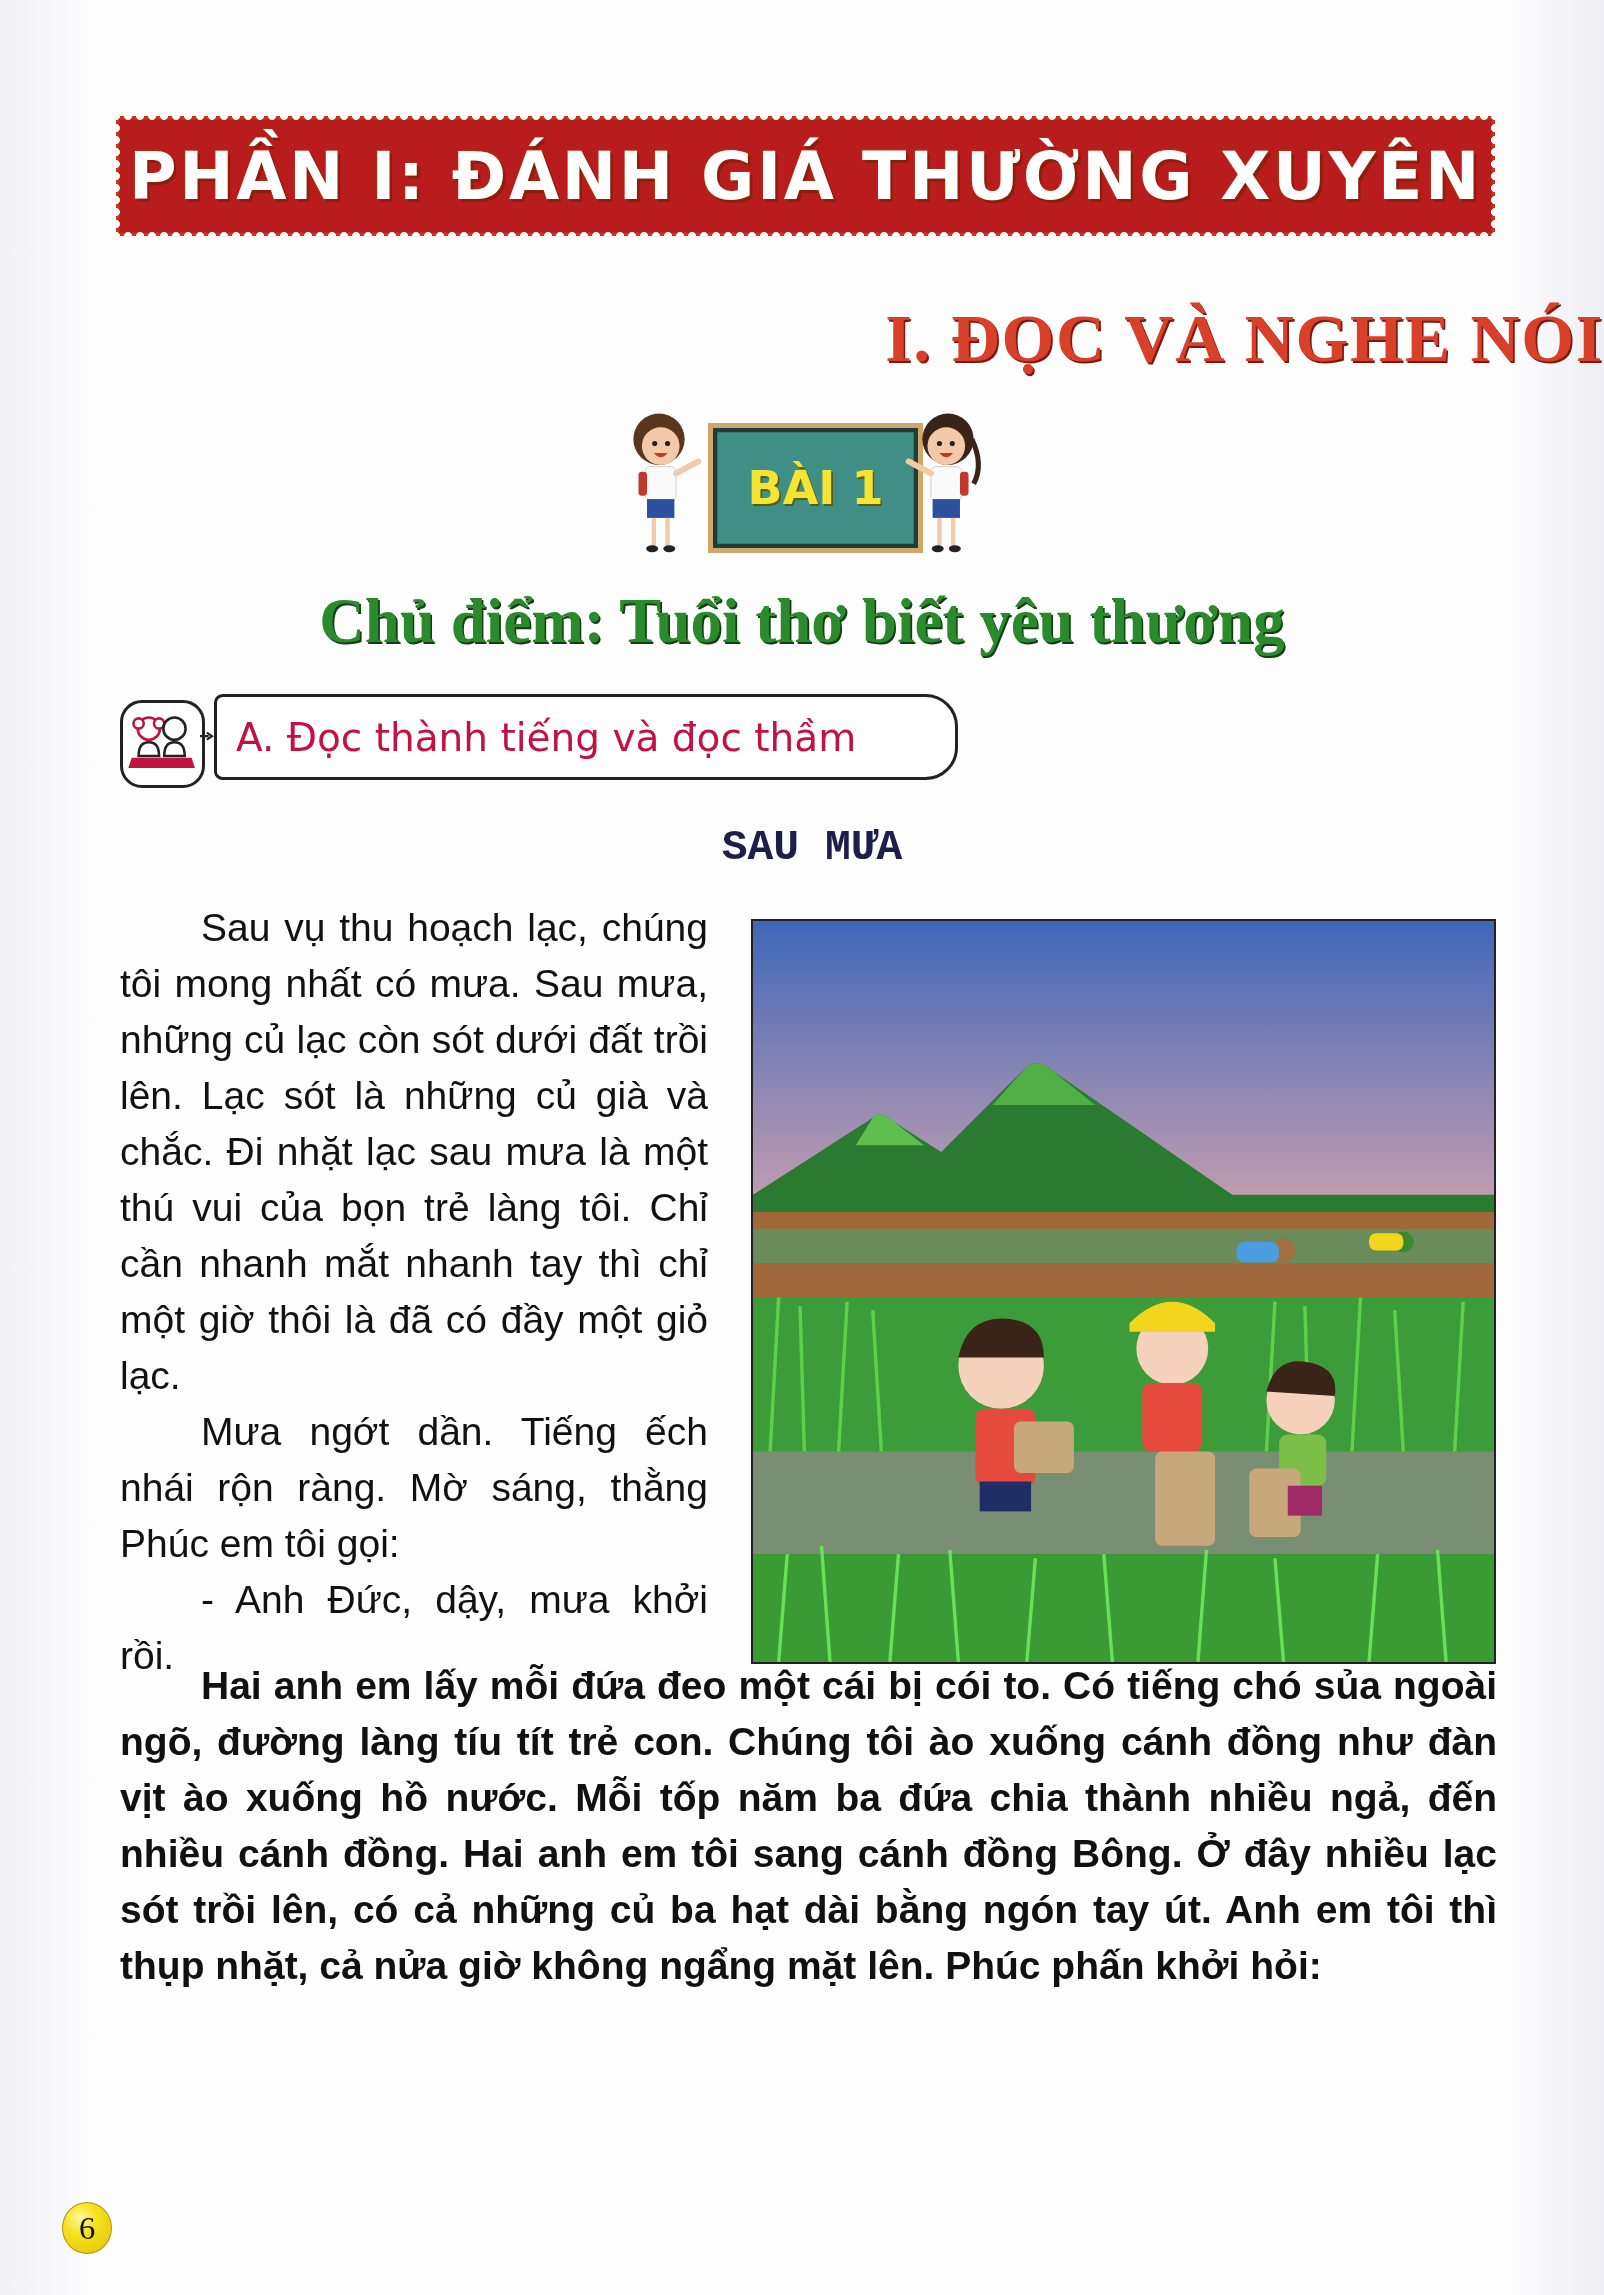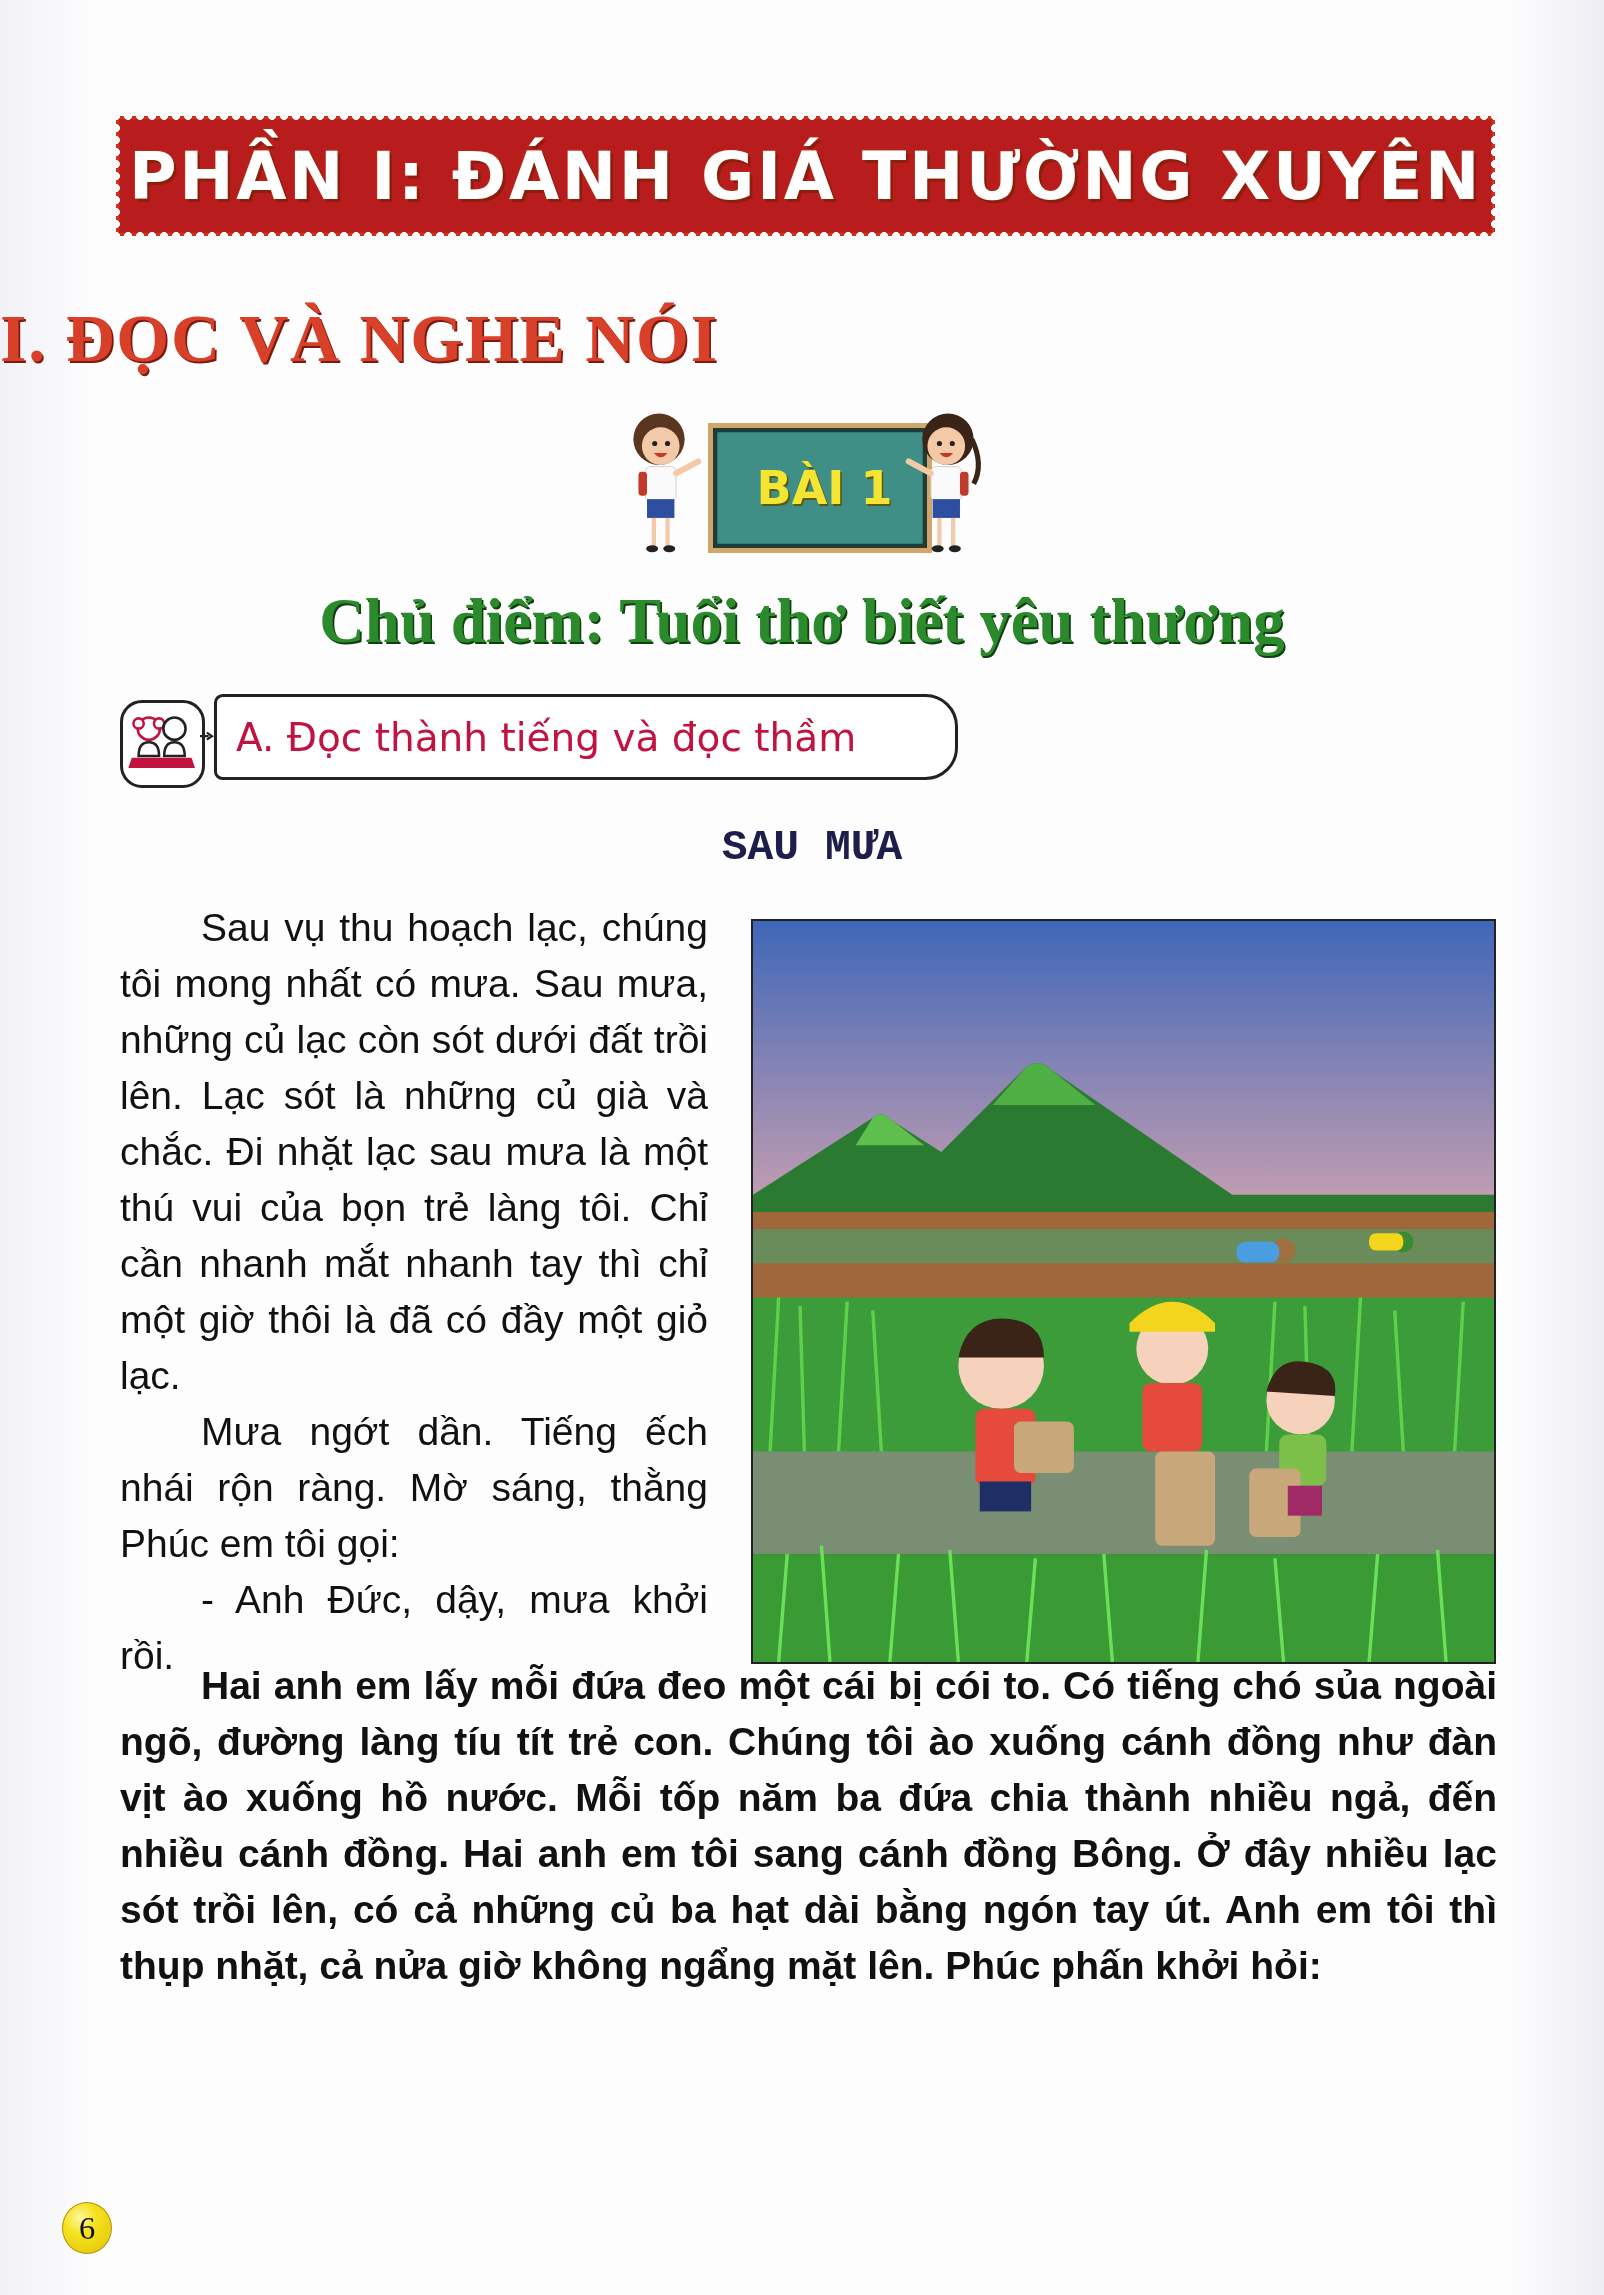--- a/index.html
+++ b/index.html
@@ -41,34 +41,34 @@
   .ribbon-title {
     font-family: "DejaVu Sans", sans-serif;
     font-weight: bold; font-size: 65px; letter-spacing: 2.6px;
     color: #fff;
     text-shadow: 2.6px 2.6px 0 #8e1e0c, -0.9px -0.9px 0 #b12a14, 0.9px -0.9px 0 #b12a14, -0.9px 0.9px 0 #b12a14;
     position: relative; z-index: 2;
   }
 
   
   .section-title {
-    position: absolute; left: 0; right: 0; top: 299px; text-align: left;
+    position: absolute; left: 0; right: 0; top: 299px; text-align: right;
     font-family: "Liberation Serif", serif; font-weight: bold; font-size: 68px;
     color: #d8402a; letter-spacing: 1.7px;
     text-shadow: 1.7px 1.7px 0 #7d1a10;
   }
 
   
   .lesson-wrap { position: absolute; left: 607px; top: 402px; width: 393px; height: 162px; }
   .board {
     position: absolute; left: 101px; top: 20.5px; width: 205px; height: 120px;
     background: #3f8f86;
     border: 5.1px solid #d1a66a;
     box-shadow: inset 0 0 0 4.3px #1f3c36;
-    display: flex; align-items: center; justify-content: center; padding-left: 9px;
+    display: flex; align-items: center; justify-content: center;
   }
   .board-label {
     font-family: "DejaVu Sans", sans-serif; font-weight: bold; font-size: 46px;
     color: #f4e434; text-shadow: 1.7px 1.7px 0 #5b5a10;
   }
   .kid { position: absolute; top: 3.4px; width: 86px; height: 154px; }
   .kid-l { left: 8.6px; }
   .kid-r { right: 8.6px; }
 
   

